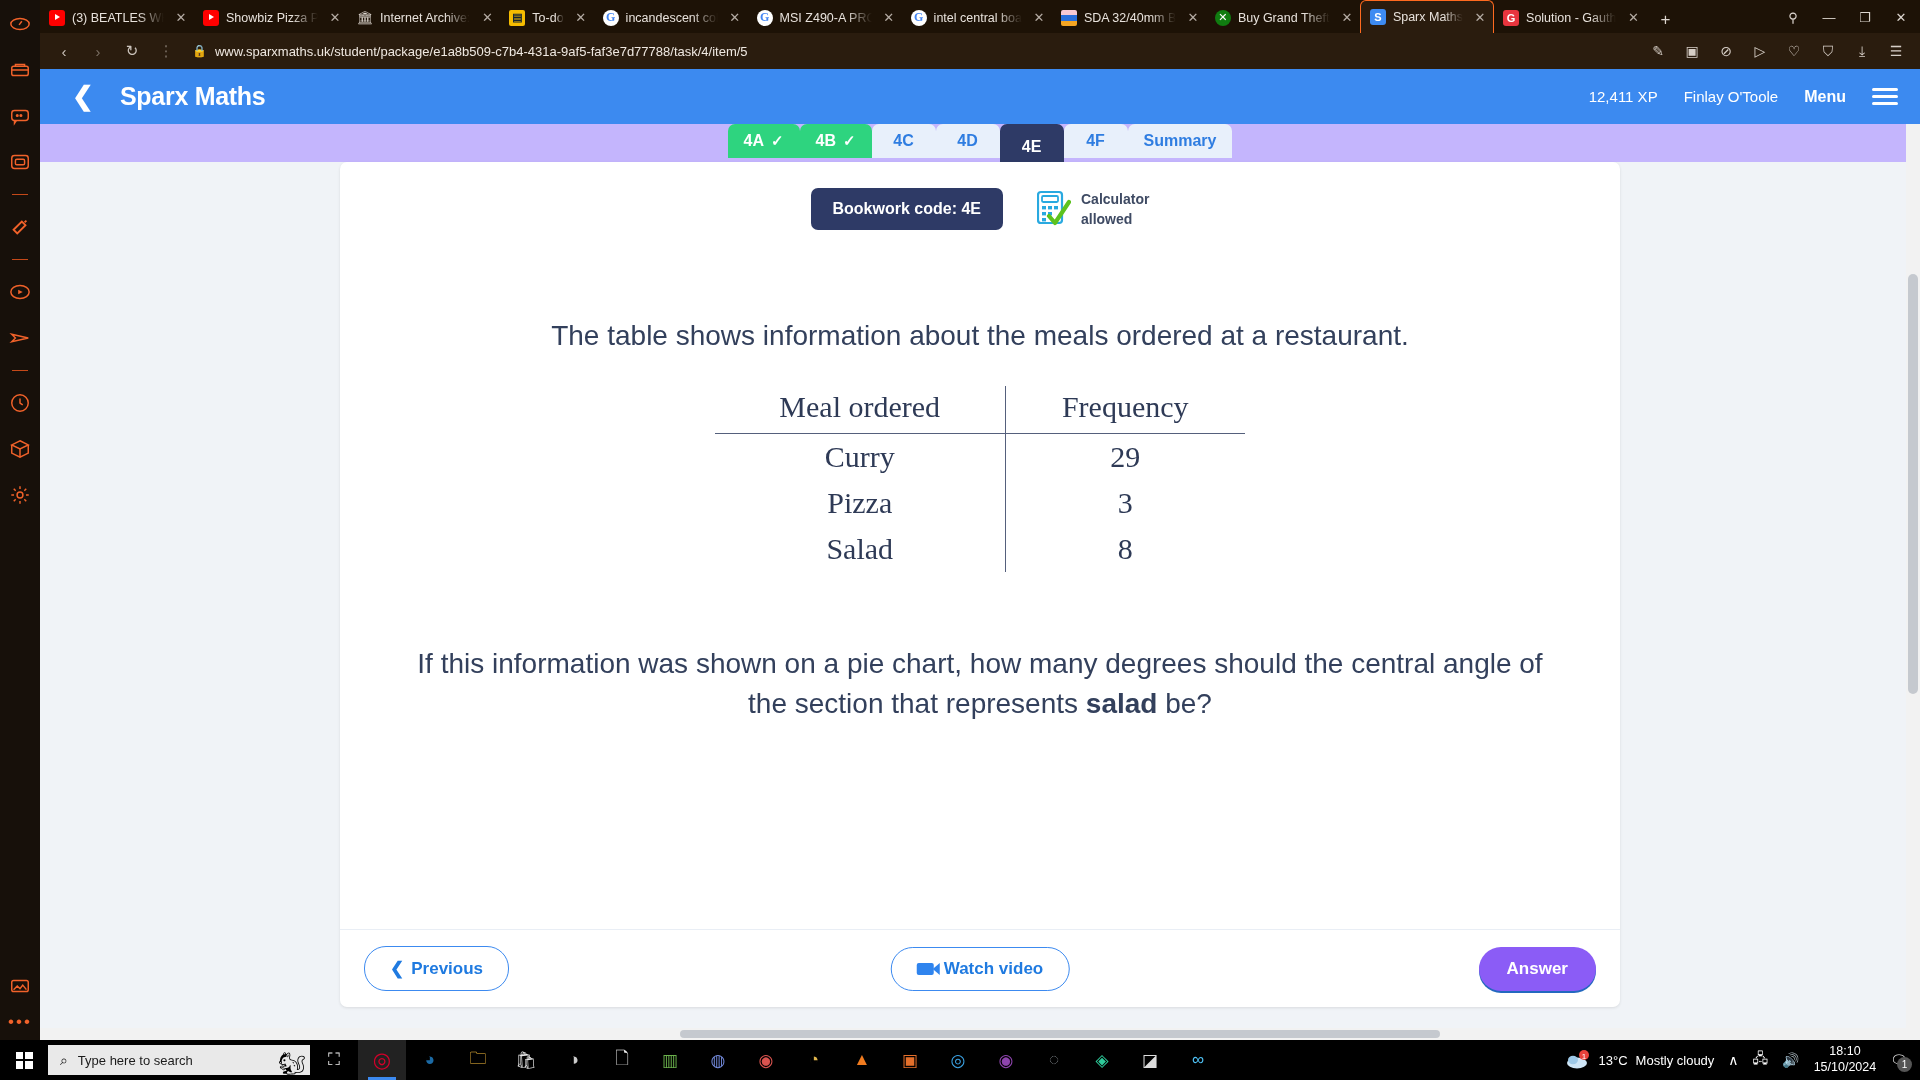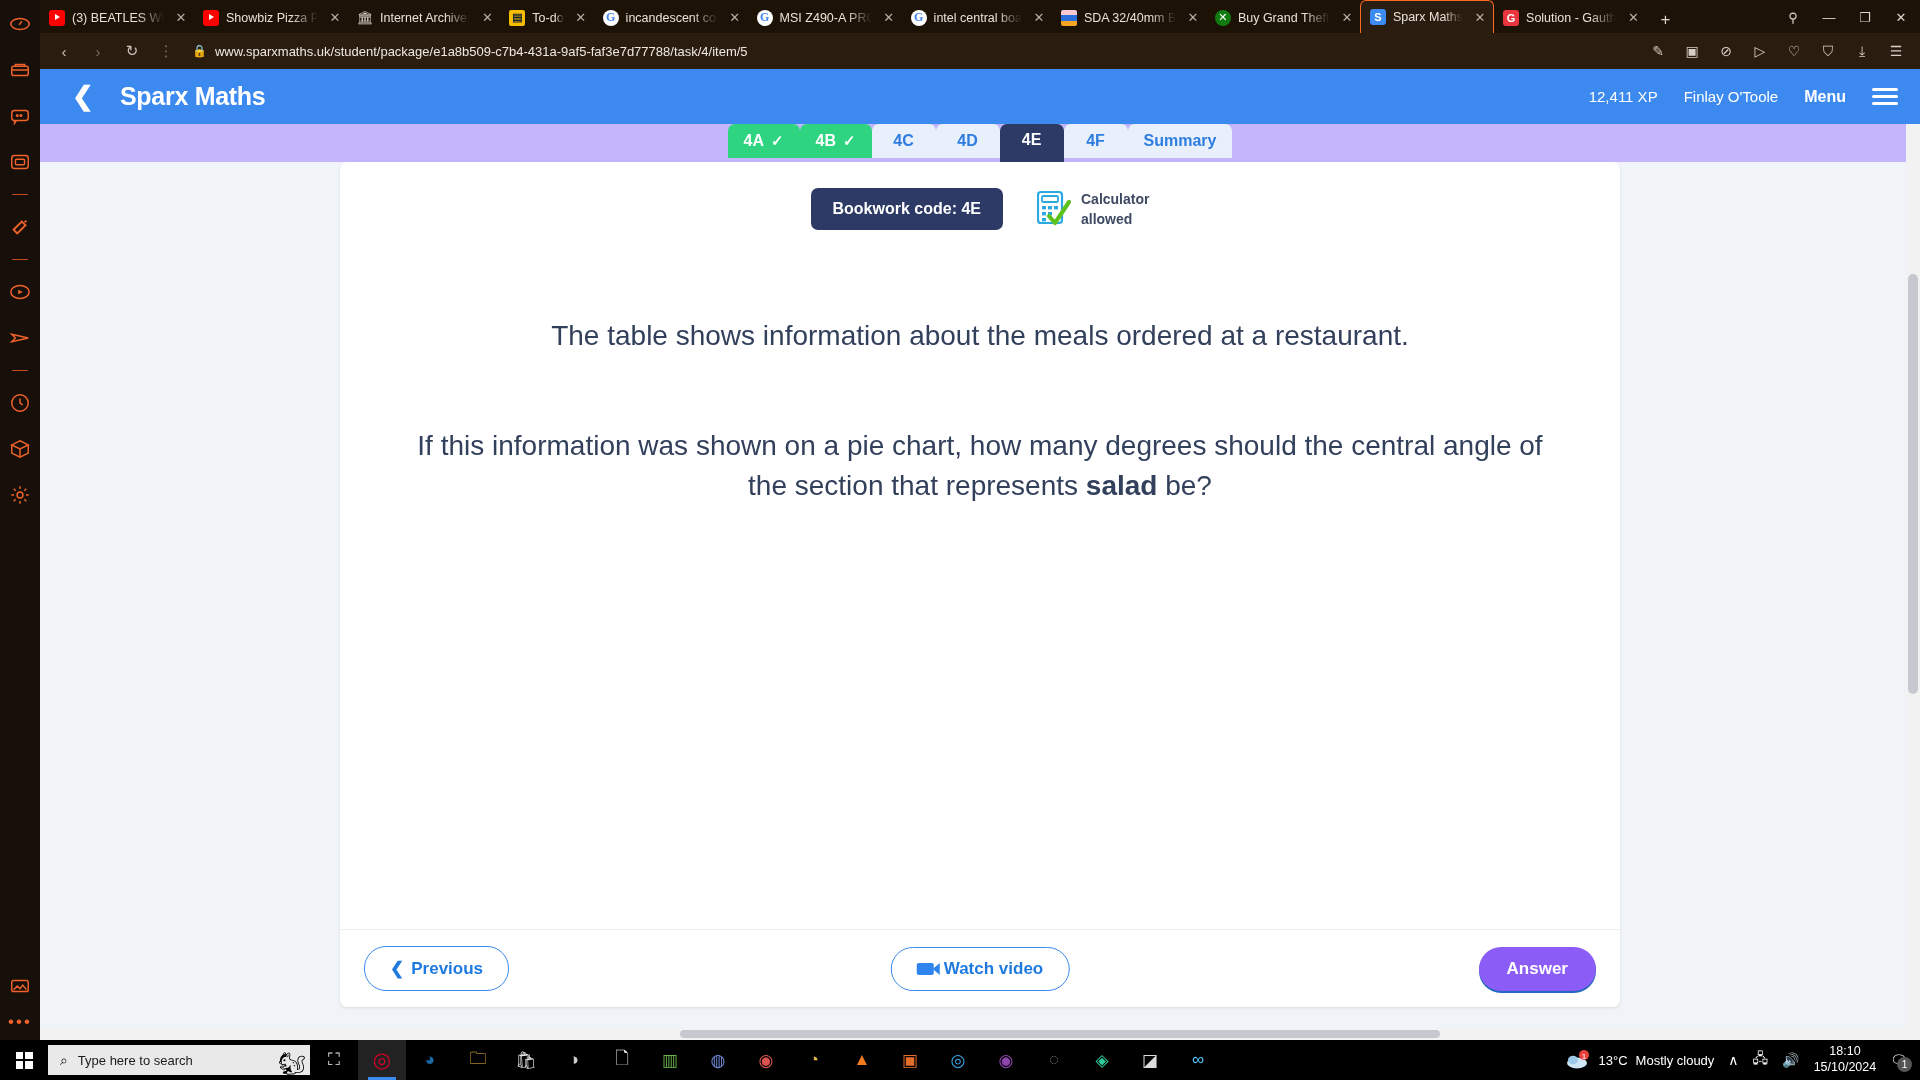--- a/index.html
+++ b/index.html
@@ -164,21 +164,21 @@
   .subtab {
     height: 34px; min-width: 64px;
     border-radius: 7px 7px 0 0;
     display: flex; align-items: center; justify-content: center;
     gap: 7px;
     font-size: 16px; font-weight: bold;
     padding: 0 16px;
     background: #e8f0fb; color: #2f7de1;
   }
   .subtab.done { background: #2ed47f; color: #fff; }
-  .subtab.current { background: #2e3a66; color: #fff; height: 40px; padding-bottom:8px;}
+  .subtab.current { background: #2e3a66; color: #fff; height: 40px; align-items:flex-end; padding-bottom:8px;}
   .subtab .tick { font-size: 15px; }
 
   
   .card {
     position: absolute;
     left: 300px; top: 93px;
     width: 1280px; height: 845px;
     background: #fff;
     border-radius: 7px;
     box-shadow: 0 1px 3px rgba(0,0,0,.10);
@@ -585,20 +585,44 @@
           <span class="calc-text">
             <span>Calculator</span><br>
             <span>allowed</span>
           </span>
         </div>
       </div>
 
       <div class="q-body">
         <div class="q-intro">The table shows information about the meals ordered at a restaurant.</div>
 
+        <div class="tbl-wrap">
+          <table class="freq">
+            <thead>
+              <tr>
+                <th>Meal ordered</th>
+                <th>Frequency</th>
+              </tr>
+            </thead>
+            <tbody>
+              <tr>
+                <td>Curry</td>
+                <td>29</td>
+              </tr>
+              <tr>
+                <td>Pizza</td>
+                <td>3</td>
+              </tr>
+              <tr>
+                <td>Salad</td>
+                <td>8</td>
+              </tr>
+            </tbody>
+          </table>
+        </div>
 
         <div class="q-main"><span>If this information was shown on a pie chart, how many degrees should the central angle of the section that represents </span><b>salad</b><span> be?</span></div>
       </div>
 
       <div class="card-footer">
         <div class="btn-prev">
           <span>❮</span>
           <span>Previous</span>
         </div>
         <div class="btn-watch">

